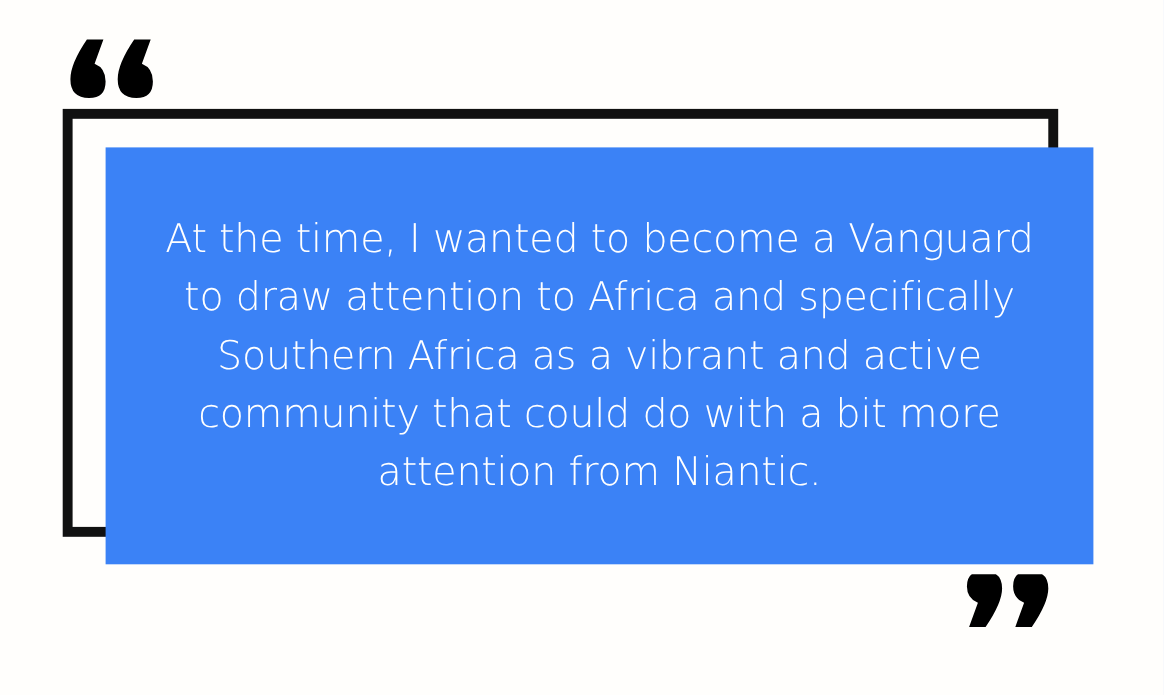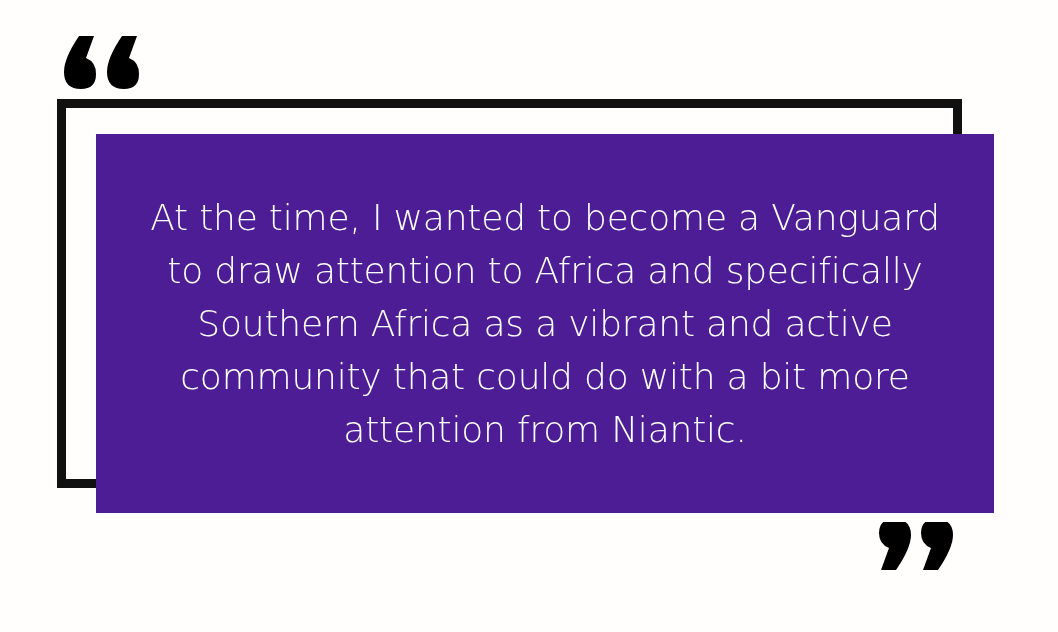--- a/index.html
+++ b/index.html
@@ -61,21 +61,21 @@
     z-index: 1;
   }
 
   
   #blue-panel {
     position: absolute;
     left: 96px;
     top: 134px;
     width: 898px;
     height: 379px;
-    background: #4c1d95;
+    background: #3b82f6;
     z-index: 2;
     display: flex;
     align-items: center;
     justify-content: center;
   }
 
   #quote-text {
     width: 830px;
     margin: 0;
     padding: 0;

